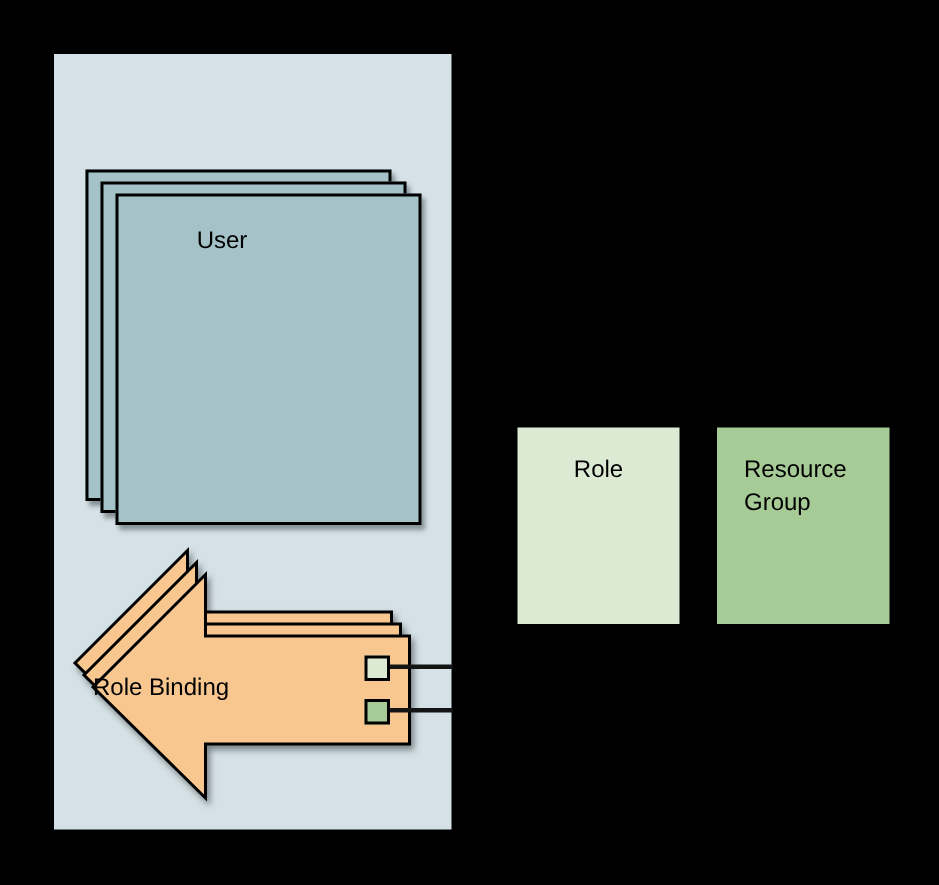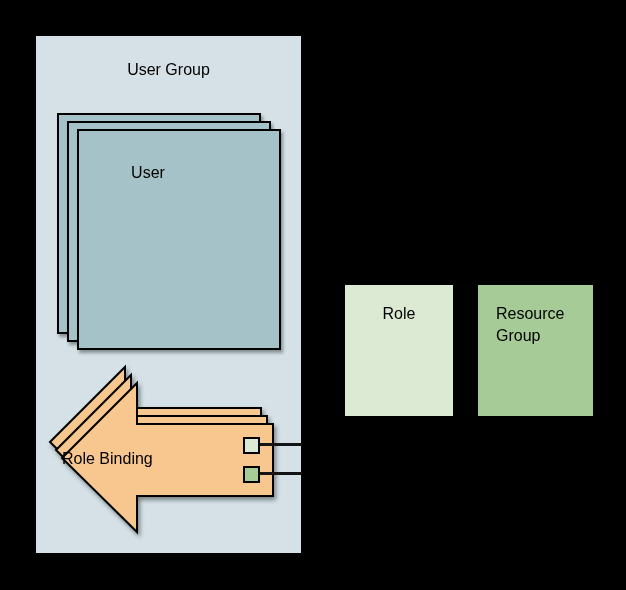--- a/index.html
+++ b/index.html
@@ -37,21 +37,21 @@
     width:204px;height:221px;
     background:var(--user-square);
     border:2px solid var(--stroke);
     box-sizing:border-box;
     box-shadow:2px 3px 3px rgba(40,50,55,0.45);
   }
   .user-sq-back{left:57px;top:113px;}
   .user-sq-mid{left:67px;top:121px;}
   .user-sq-front{left:77px;top:129px;}
   .user-label{
-    left:60px;top:163px;width:176px;
+    left:60px;top:151px;width:176px;
     text-align:center;font-size:16px;line-height:19px;
   }
 
   .arrow-svg{left:40px;top:360px;}
   .arrow-svg polygon{
     fill:var(--arrow-fill);
     stroke:var(--stroke);
     stroke-width:2;
     stroke-linejoin:miter;
   }
@@ -88,21 +88,20 @@
     font-size:16px;line-height:22px;
     padding:18px 16px 0 18px;
   }
 </style>
 </head>
 <body>
 
 <div class="canvas">
 
   <div class="abs user-group"></div>
-  <div class="abs user-group-title">User Group</div>
 
   <div class="abs user-sq user-sq-back"></div>
   <div class="abs user-sq user-sq-mid"></div>
   <div class="abs user-sq user-sq-front"></div>
   <div class="abs user-label">User</div>
 
   <svg class="abs arrow-svg arrow-shadow" width="250" height="180" viewBox="0 0 250 180">
     <polygon points="10,82 85,7 85,48 221,48 221,120 85,120 85,156"></polygon>
     <polygon points="16,90 91,15 91,56 227,56 227,128 91,128 91,164"></polygon>
     <polygon points="22,98 97,23 97,64 233,64 233,136 97,136 97,172"></polygon>

